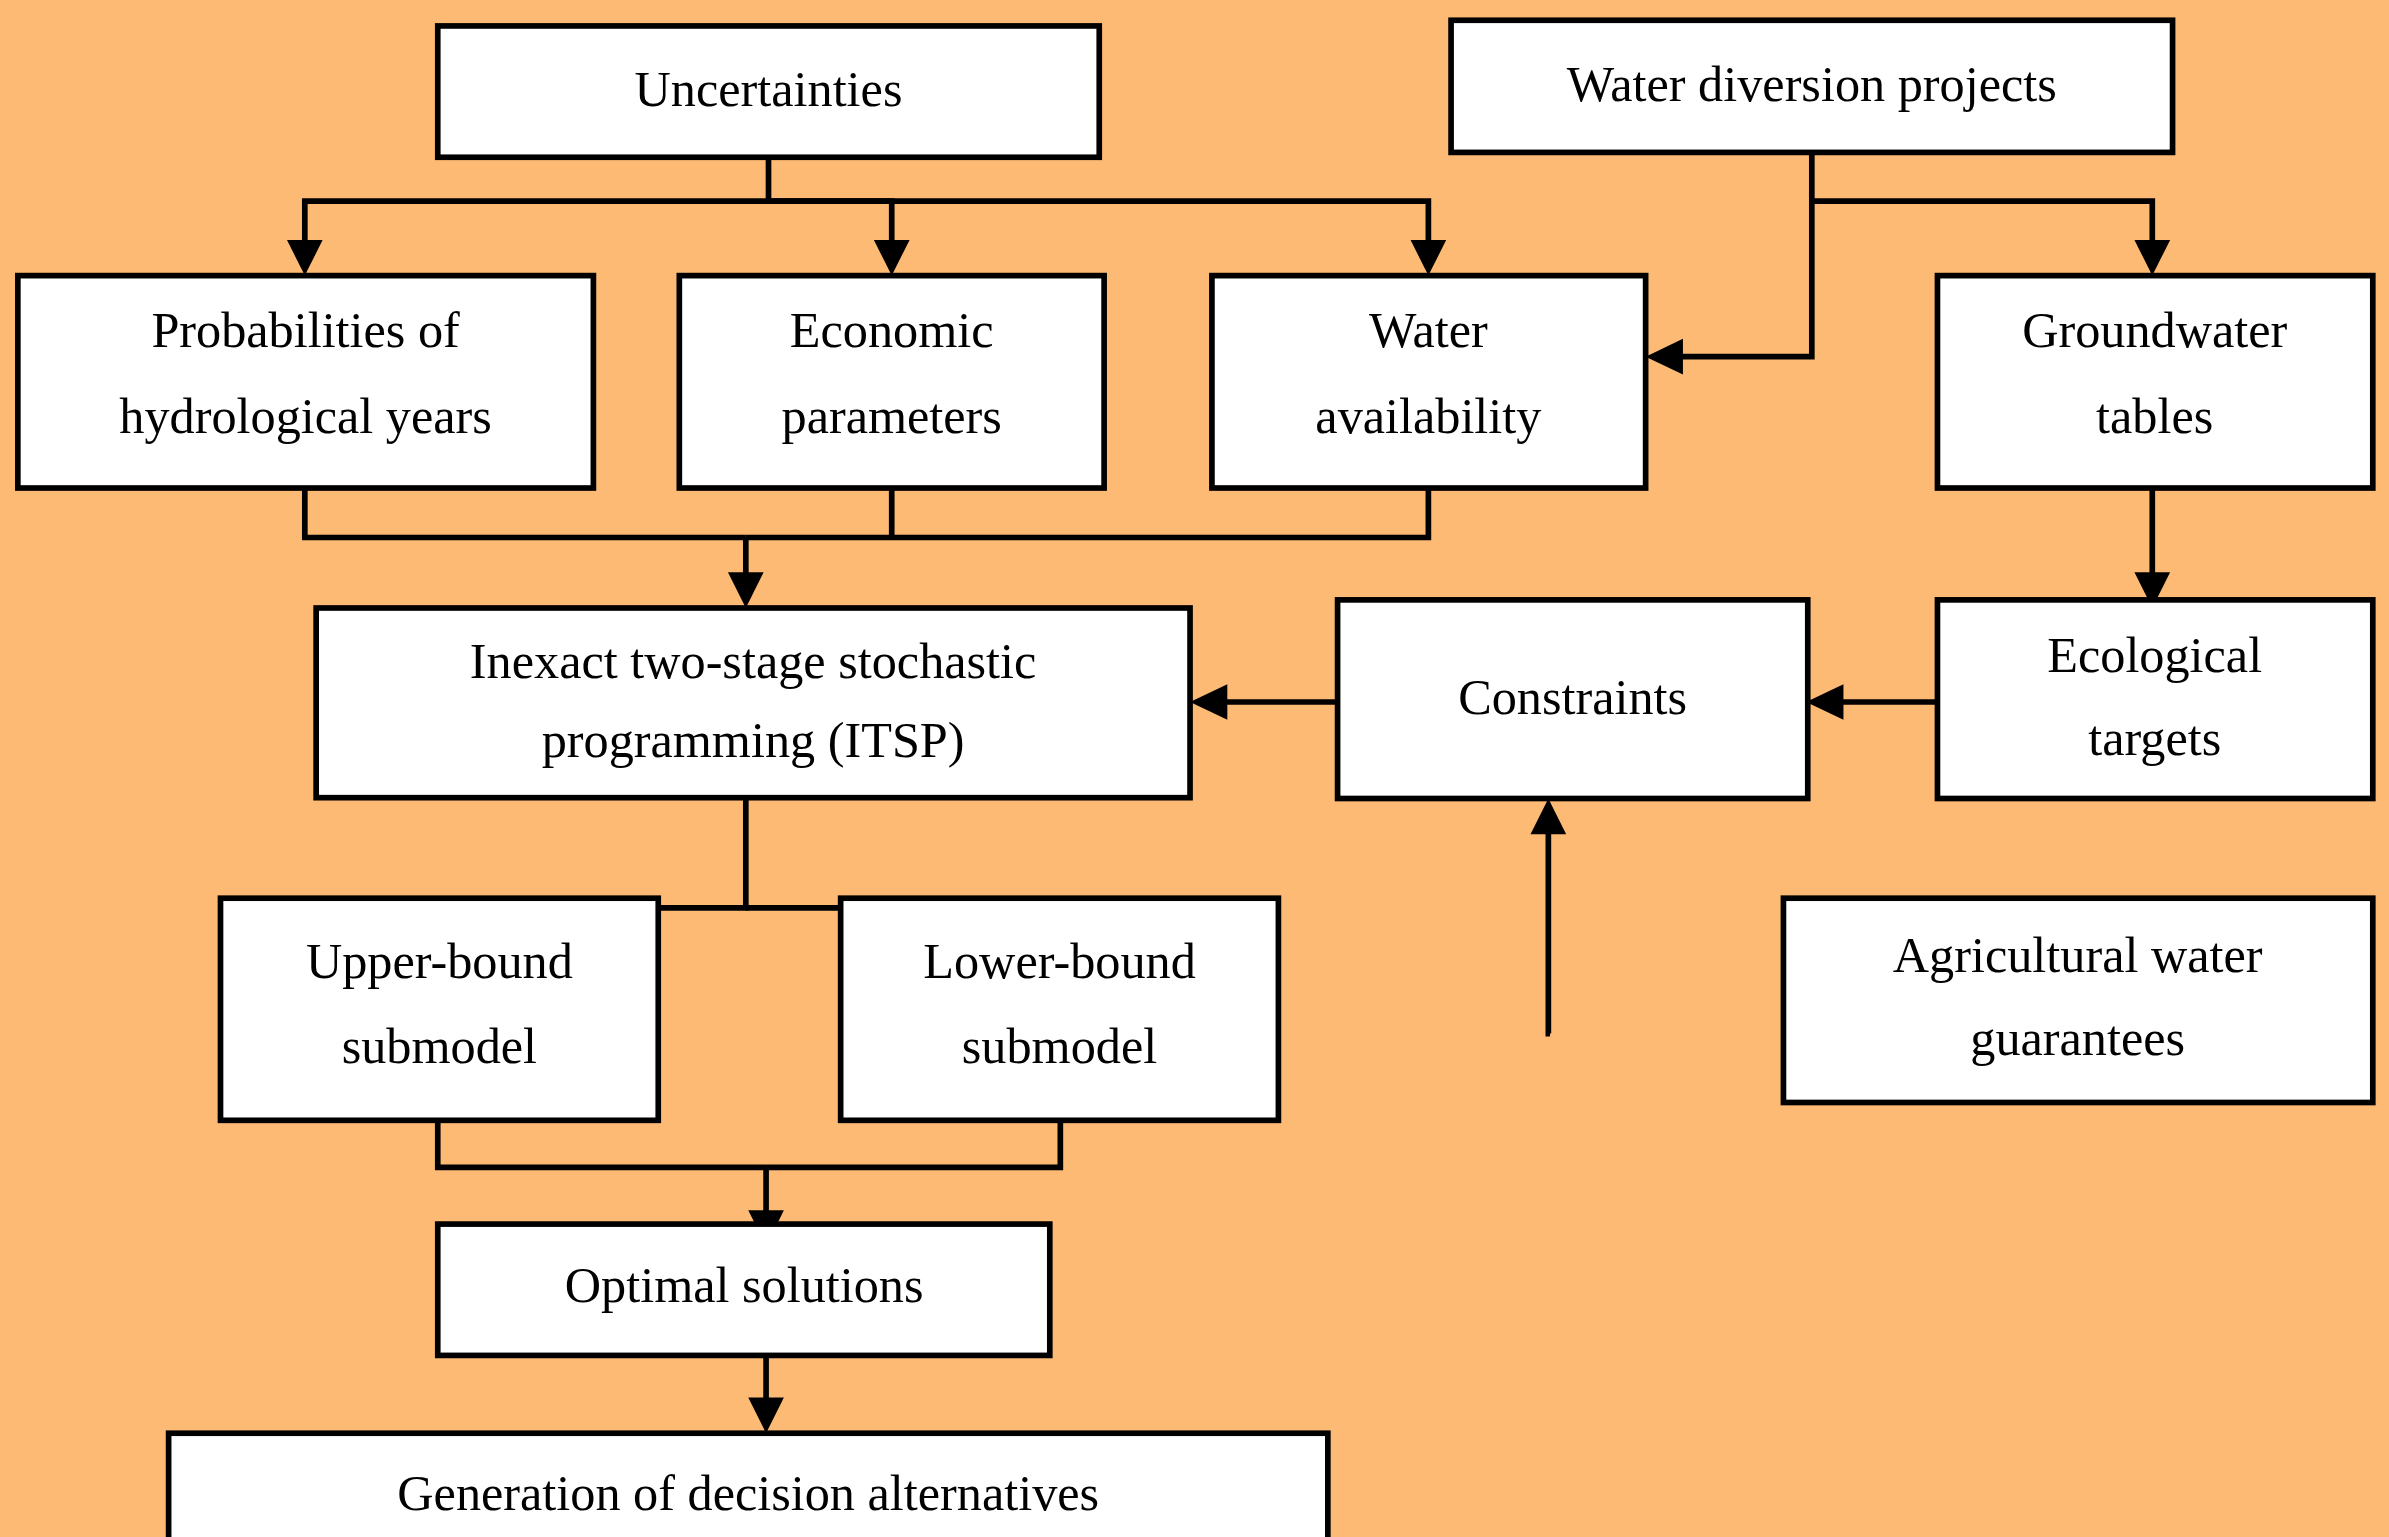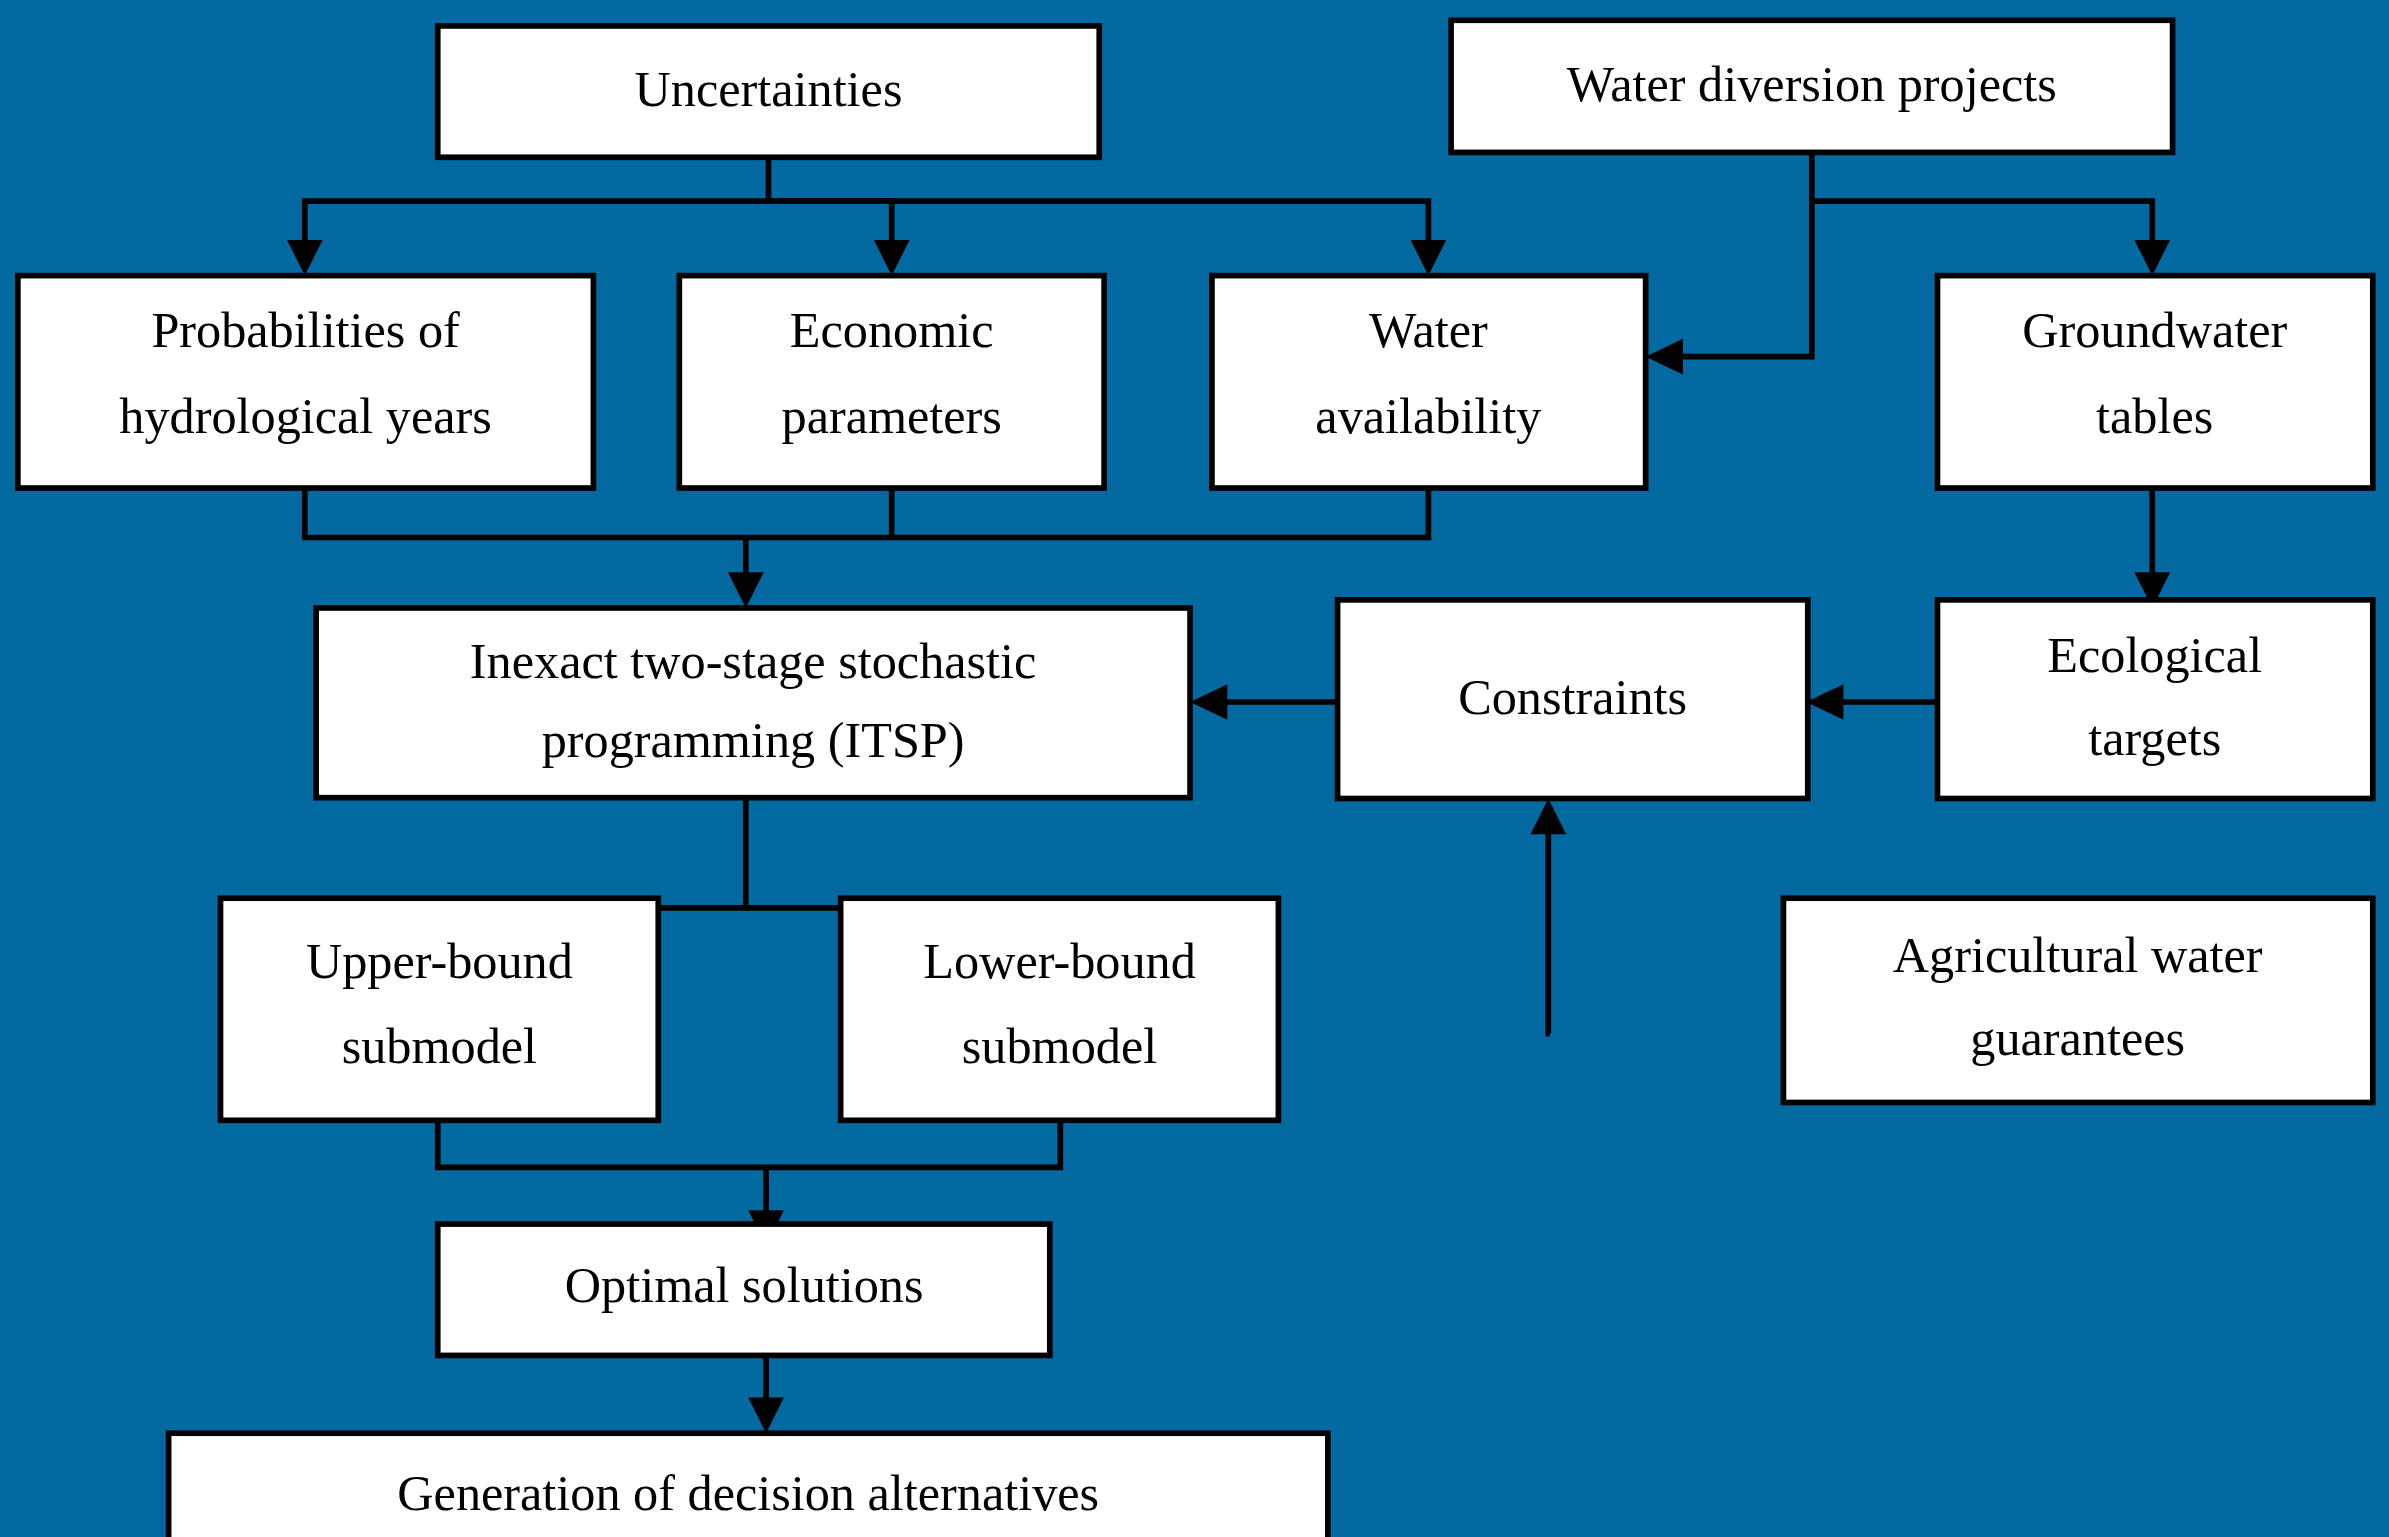--- a/index.html
+++ b/index.html
@@ -7,21 +7,21 @@
     padding: 0;
     background: #ffffff;
   }
   body {
     font-family: "Liberation Serif", "DejaVu Serif", serif;
   }
   #diagram-root {
     position: relative;
     width: 2389px;
     height: 1537px;
-    background: #0369a1;
+    background: #fdba74;
     overflow: hidden;
   }
   svg.flow {
     position: absolute;
     top: 0;
     left: 0;
     width: 2389px;
     height: 1537px;
   }
   .node-box {

